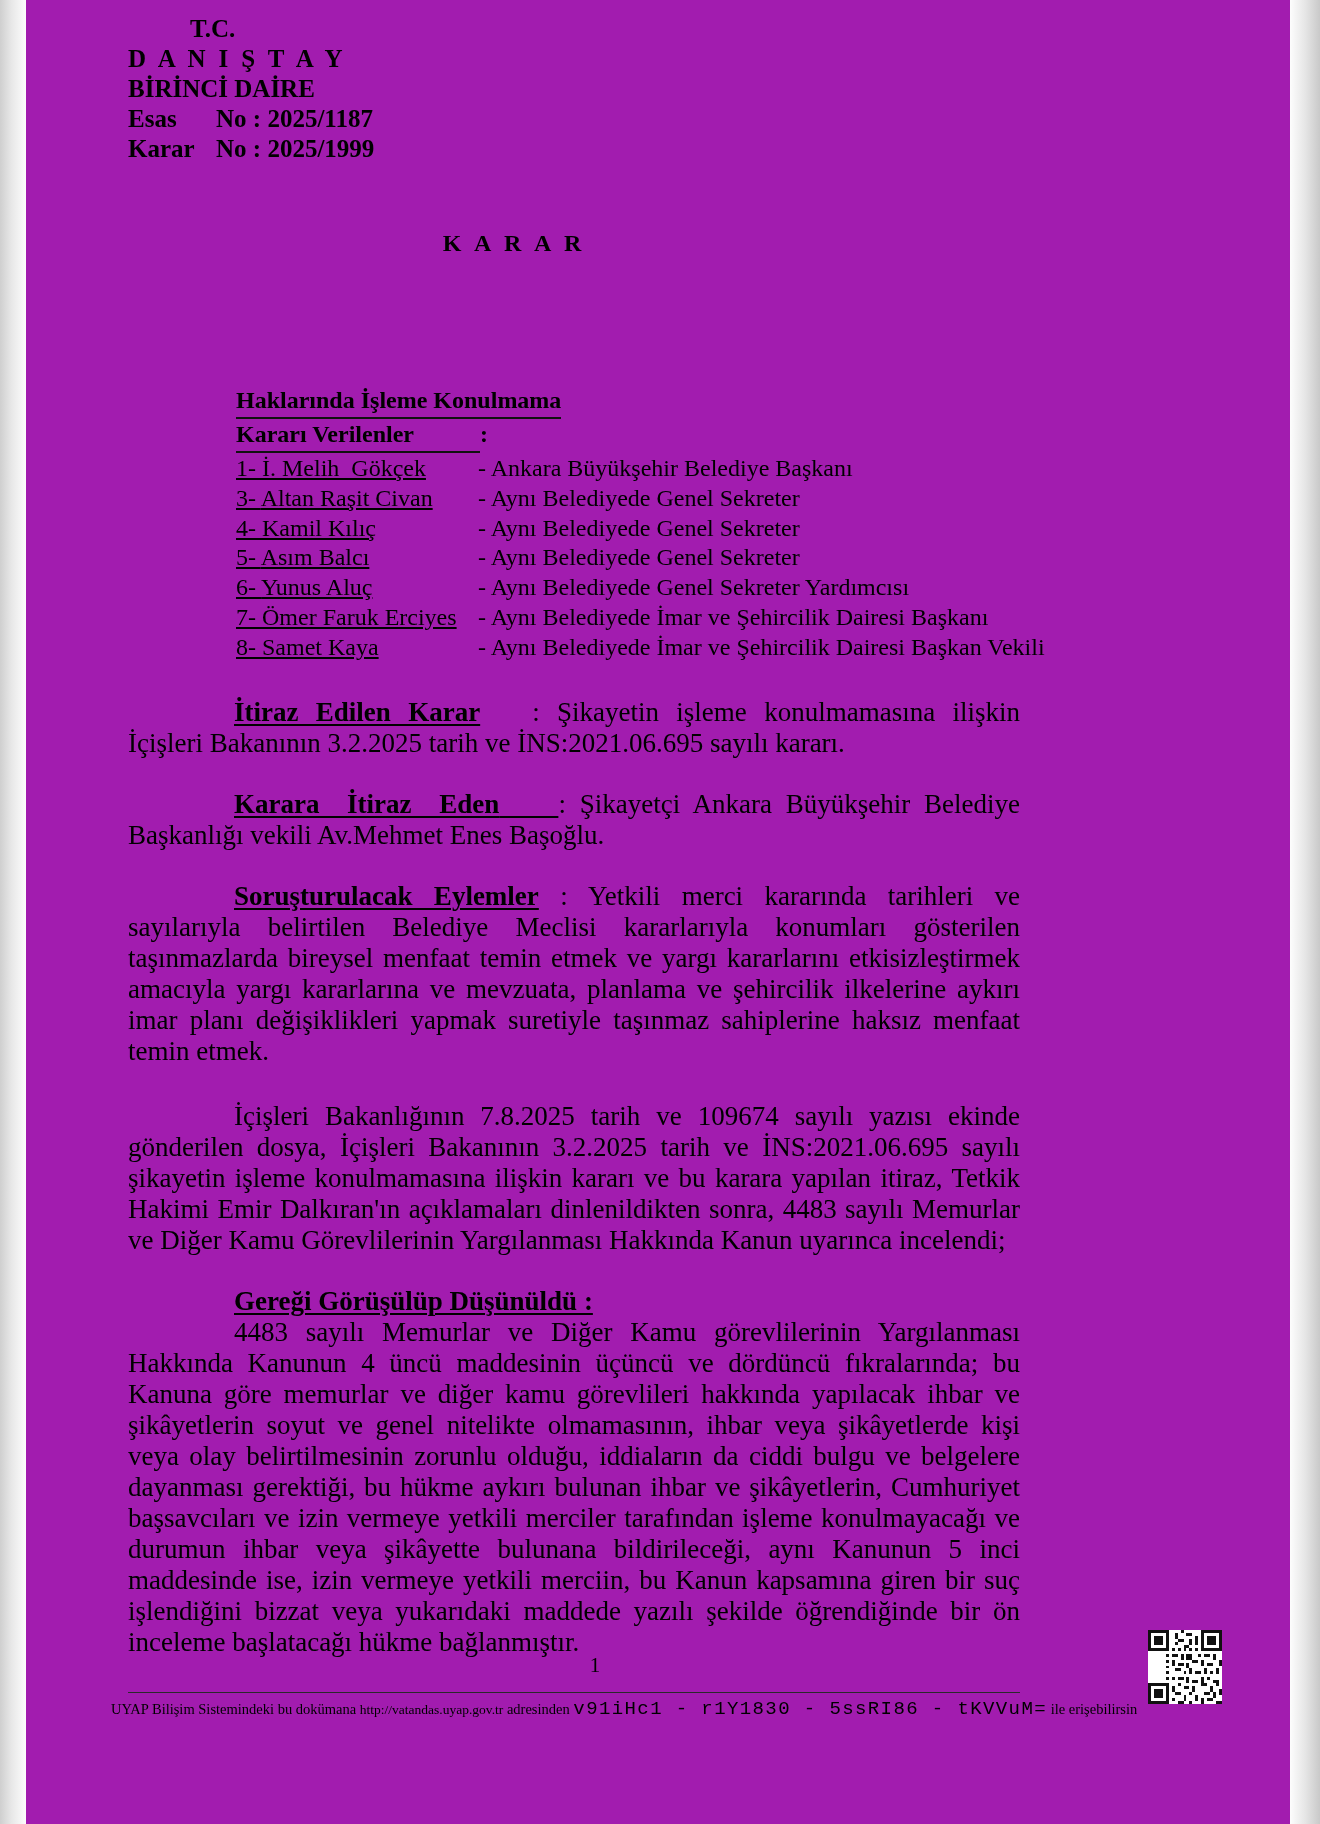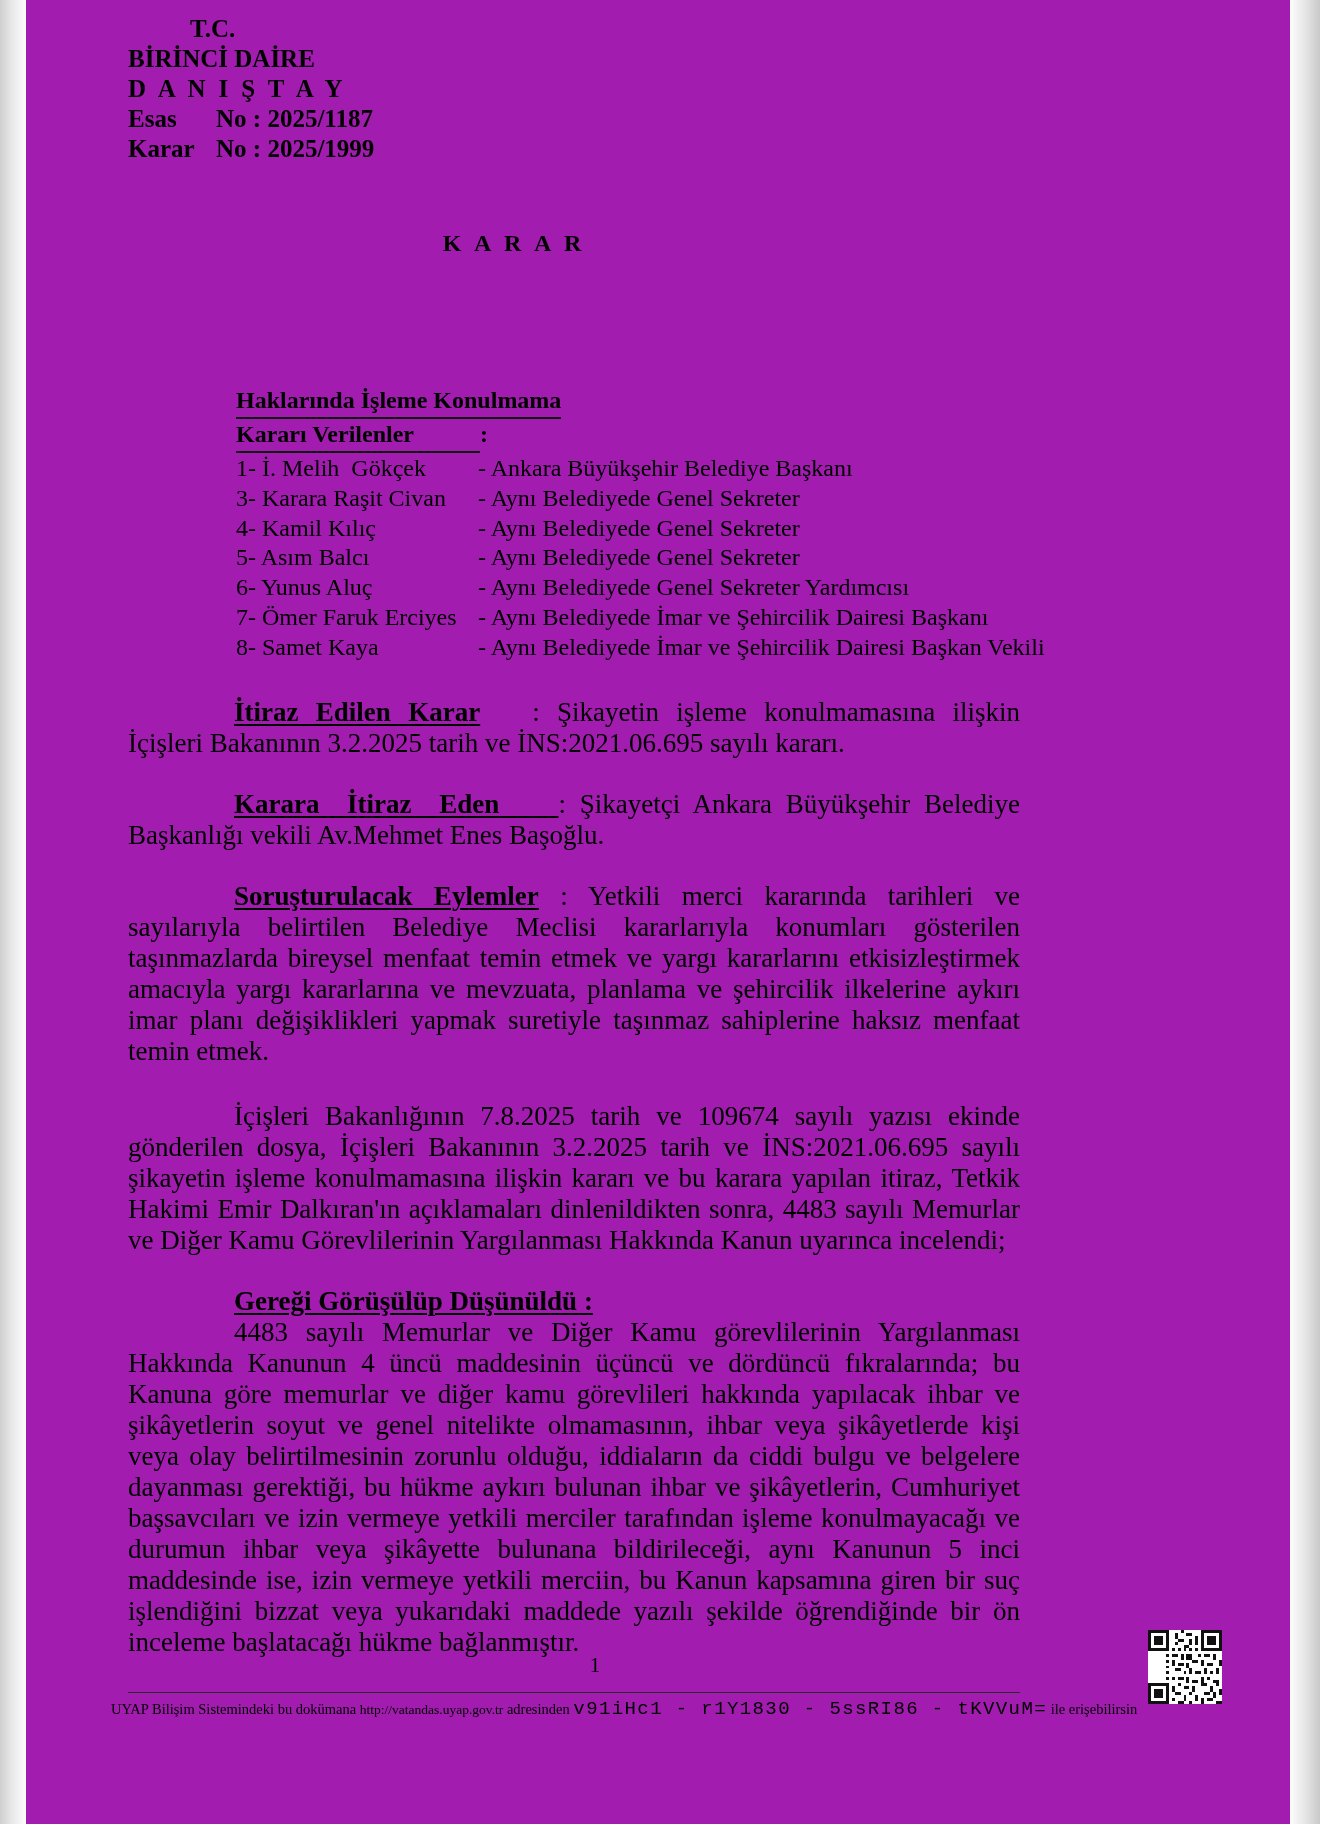--- a/index.html
+++ b/index.html
@@ -104,20 +104,21 @@
     line-height: 29.8px;
     margin-top: 1px;
   }
   .prow {
     display: flex;
     white-space: pre;
   }
   .pname {
     width: 242px;
     flex: 0 0 242px;
+    text-decoration: underline;
   }
   .ptitle {
     flex: 1 1 auto;
   }
 
   
   .para {
     font-size: 27px;
     line-height: 31px;
     text-align: justify;
@@ -182,40 +183,40 @@
 </style>
 </head>
 <body>
 
 <div class="page">
 
   <div class="sheet">
 
     <div class="hdr">
       <div class="row tc">T.C.</div>
+      <div class="row spaced">D A N I Ş T A Y</div>
       <div class="row">BİRİNCİ DAİRE</div>
-      <div class="row spaced">D A N I Ş T A Y</div>
       <div class="row"><span style="display:inline-block;width:88px">Esas</span><span>No : 2025/1187</span></div>
       <div class="row"><span style="display:inline-block;width:88px">Karar</span><span>No : 2025/1999</span></div>
     </div>
 
     <div class="karar-title">K A R A R</div>
 
     <div class="two-line-head">
       <div class="l1"><span class="u">Haklarında İşleme Konulmama</span></div>
       <div class="l2"><span class="u" style="width:244px"><span>Kararı Verilenler</span><span style="padding-left:66px">:</span></span></div>
     </div>
 
     <div class="persons">
       <div class="prow">
         <span class="pname"><span>1-</span> <span>İ. Melih  Gökçek</span></span>
         <span class="ptitle"><span>-</span> <span>Ankara Büyükşehir Belediye Başkanı</span></span>
       </div>
       <div class="prow">
-        <span class="pname"><span>3-</span> <span>Karara Raşit Civan</span></span>
+        <span class="pname"><span>3-</span> <span>Altan Raşit Civan</span></span>
         <span class="ptitle"><span>-</span> <span>Aynı Belediyede Genel Sekreter</span></span>
       </div>
       <div class="prow">
         <span class="pname"><span>4-</span> <span>Kamil Kılıç</span></span>
         <span class="ptitle"><span>-</span> <span>Aynı Belediyede Genel Sekreter</span></span>
       </div>
       <div class="prow">
         <span class="pname"><span>5-</span> <span>Asım Balcı</span></span>
         <span class="ptitle"><span>-</span> <span>Aynı Belediyede Genel Sekreter</span></span>
       </div>

